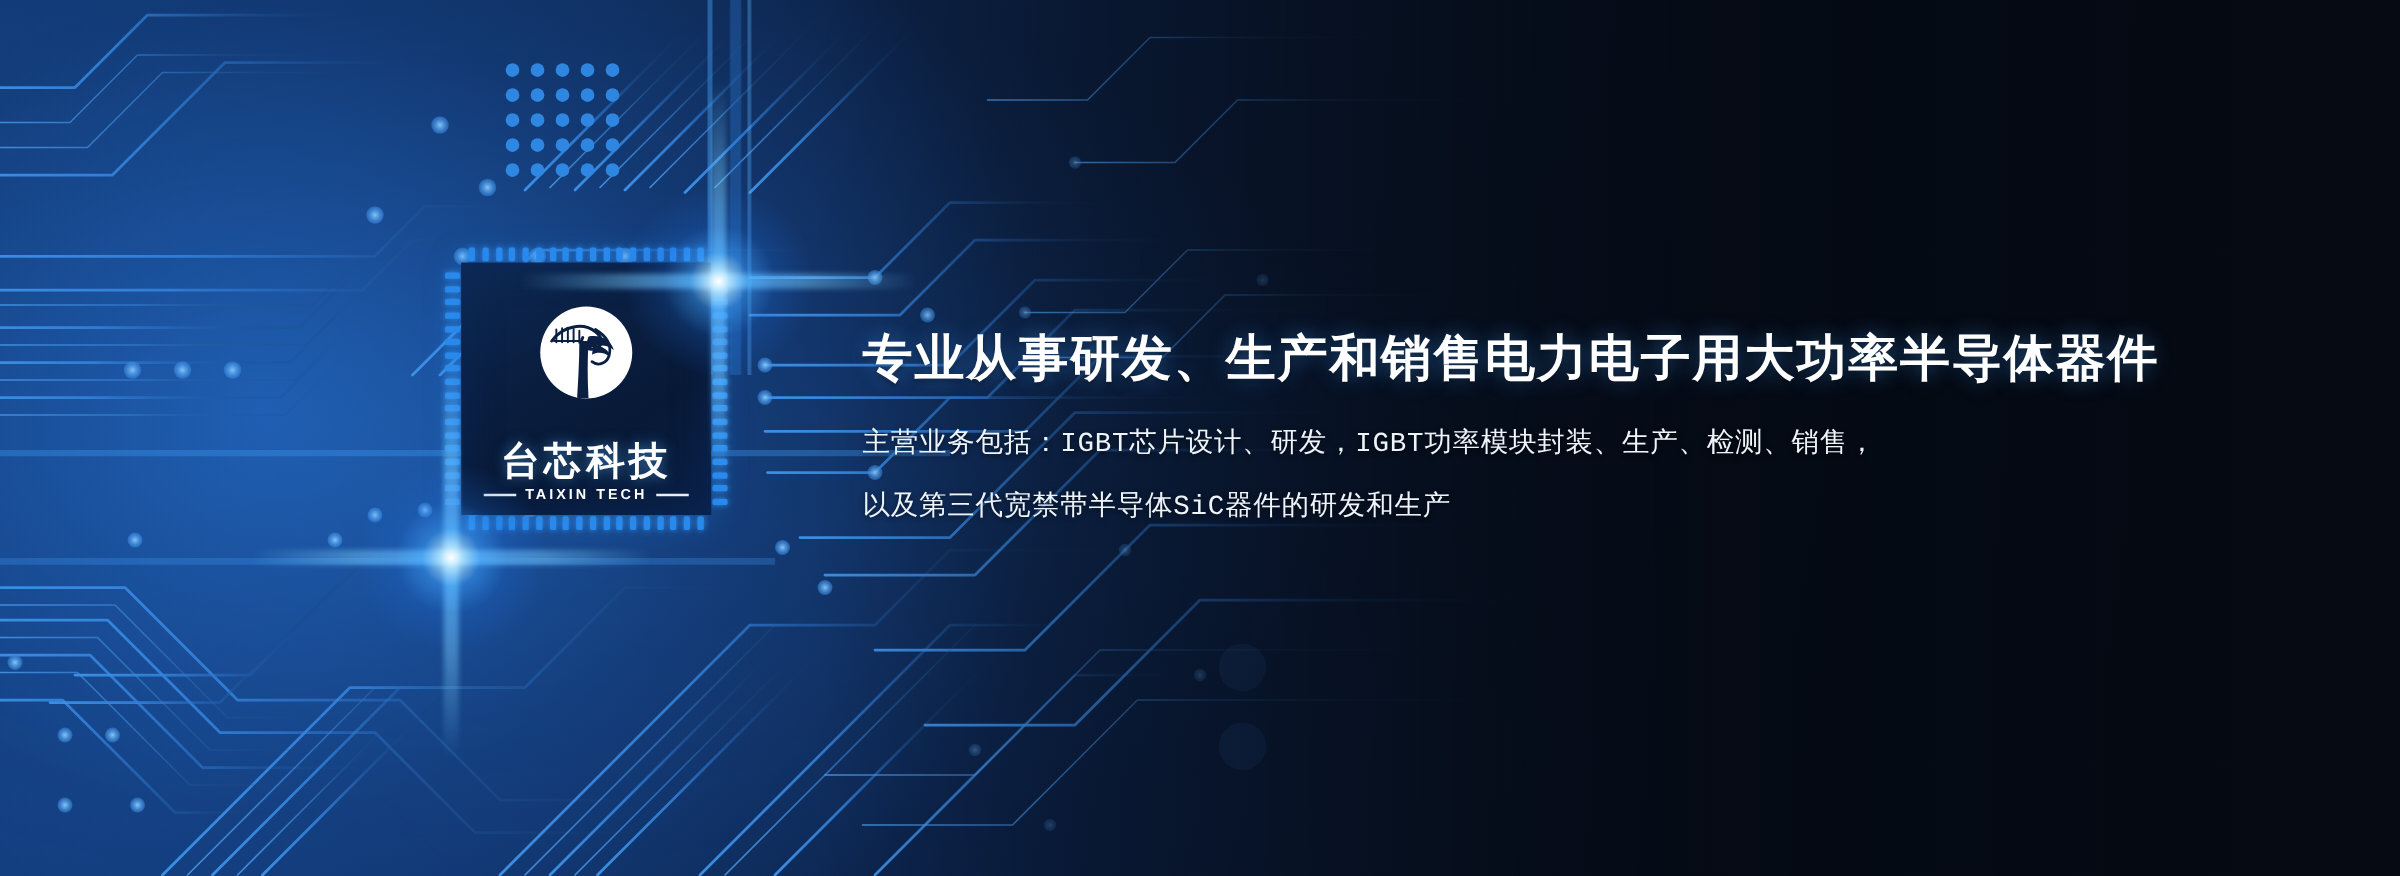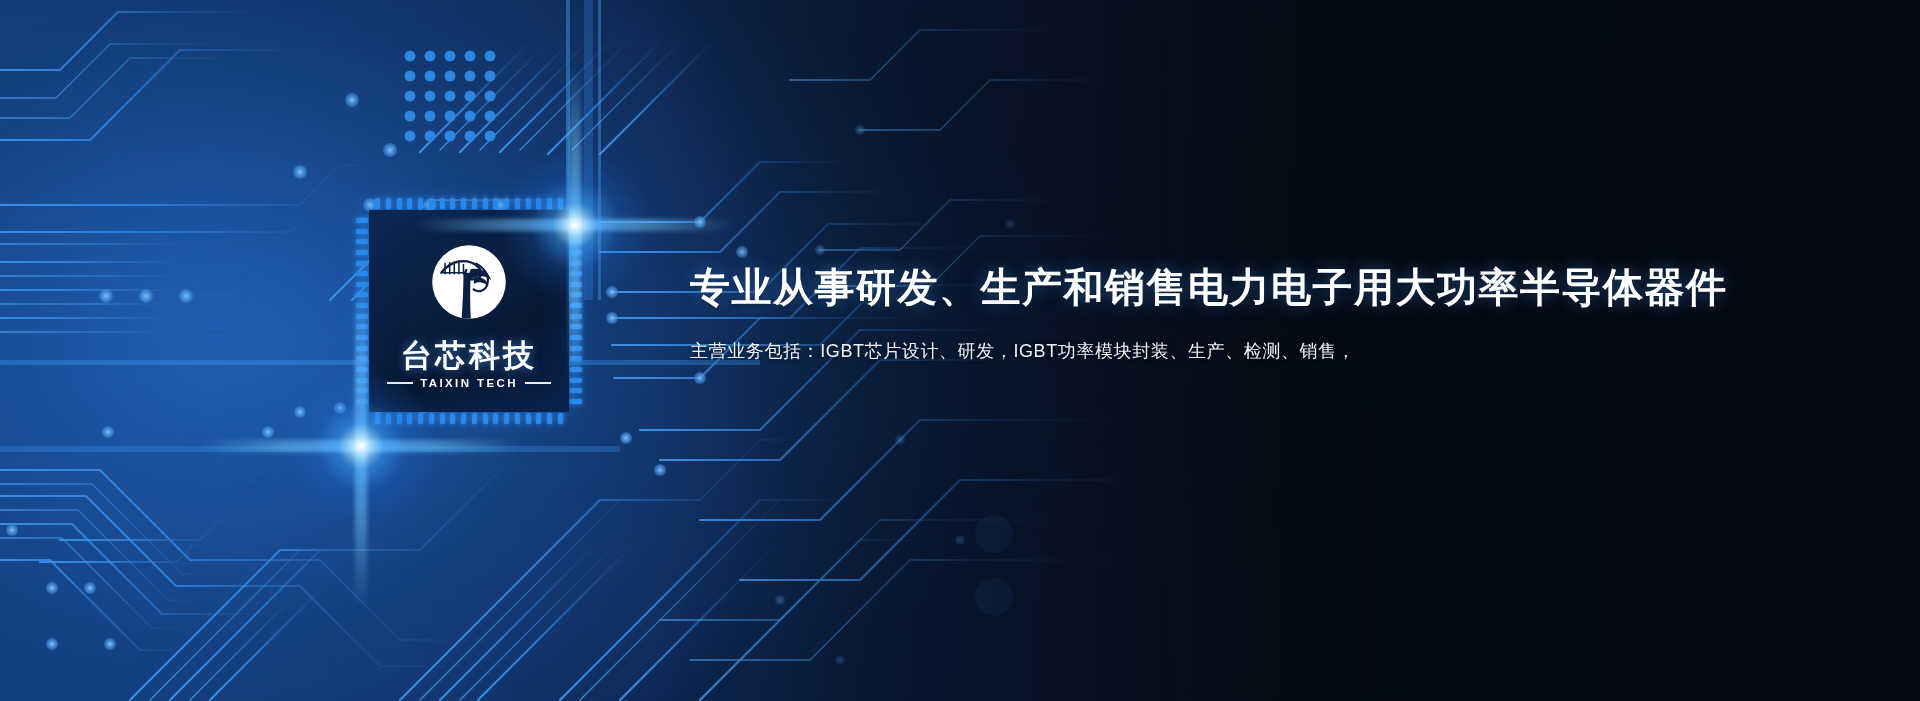--- a/index.html
+++ b/index.html
@@ -39,21 +39,21 @@
   .pin-col.left{top:22px;bottom:22px;left:1px;width:12px;justify-content:space-between;}
   .pin-col.right{top:22px;bottom:22px;right:1px;width:12px;justify-content:space-between;}
   .pin{background:#2a8aec;border-radius:1.5px;box-shadow:0 0 5px rgba(60,160,255,0.8);}
   .pin-row .pin{width:5px;height:11px;}
   .pin-col .pin{width:12px;height:5px;}
 
   
   #logo{position:absolute;left:0;right:0;top:26px;display:flex;flex-direction:column;align-items:center;}
   #logo-emblem{width:92px;height:92px;}
   #logo-cn{
-    margin-top:7px;color:#ffffff;font-size:31px;font-weight:700;letter-spacing:3px;
+    margin-top:20px;color:#ffffff;font-size:31px;font-weight:700;letter-spacing:3px;
     text-shadow:0 0 10px rgba(90,180,255,0.55);white-space:nowrap;
   }
   #logo-en-wrap{display:flex;align-items:center;gap:7px;margin-top:0;}
   #logo-en-wrap .rule{width:26px;height:1.5px;background:#ffffff;opacity:.92;}
   #logo-en{color:#ffffff;font-size:11.5px;font-weight:700;letter-spacing:2.4px;white-space:nowrap;}
 
   
   .glow{position:absolute;pointer-events:none;}
   .glow .core{position:absolute;left:50%;top:50%;transform:translate(-50%,-50%);
     width:150px;height:150px;border-radius:50%;
@@ -70,22 +70,23 @@
   #glow-bottomleft{left:361px;top:446px;}
 
   
   #text-block{position:absolute;left:690px;top:265px;width:1100px;}
   #headline{
     color:#ffffff;font-size:40px;font-weight:700;letter-spacing:1.5px;white-space:nowrap;
     line-height:1.12;
     text-shadow:0 0 16px rgba(70,160,255,0.45),0 2px 5px rgba(0,0,0,0.55);
   }
   .subline{
-    color:#eef4fb;font-size:18px;font-weight:400;letter-spacing:.6px;white-space:nowrap;
+    color:#eef4fb;font-size:22px;font-weight:400;letter-spacing:.6px;white-space:nowrap;
     text-shadow:0 1px 4px rgba(0,0,0,0.6);
+    font-family:Liberation Mono, monospace;
   }
   #subline1{margin-top:29px;}
   #subline2{margin-top:20px;}
 
   .soft-circle{position:absolute;border-radius:50%;background:rgba(58,108,180,0.16);}
 </style>
 </head>
 <body>
 
 <div id="banner">
@@ -395,15 +396,16 @@
   </div>
   <div class="glow" id="glow-bottomleft">
     <div class="hbar"></div>
       <div class="vbar"></div>
       <div class="core"></div>
   </div>
 
   <div id="text-block">
     <div id="headline">专业从事研发、生产和销售电力电子用大功率半导体器件</div>
     <div class="subline" id="subline1">主营业务包括：IGBT芯片设计、研发，IGBT功率模块封装、生产、检测、销售，</div>
+    <div class="subline" id="subline2">以及第三代宽禁带半导体SiC器件的研发和生产</div>
   </div>
 
 </div>
 
 </body></html>

